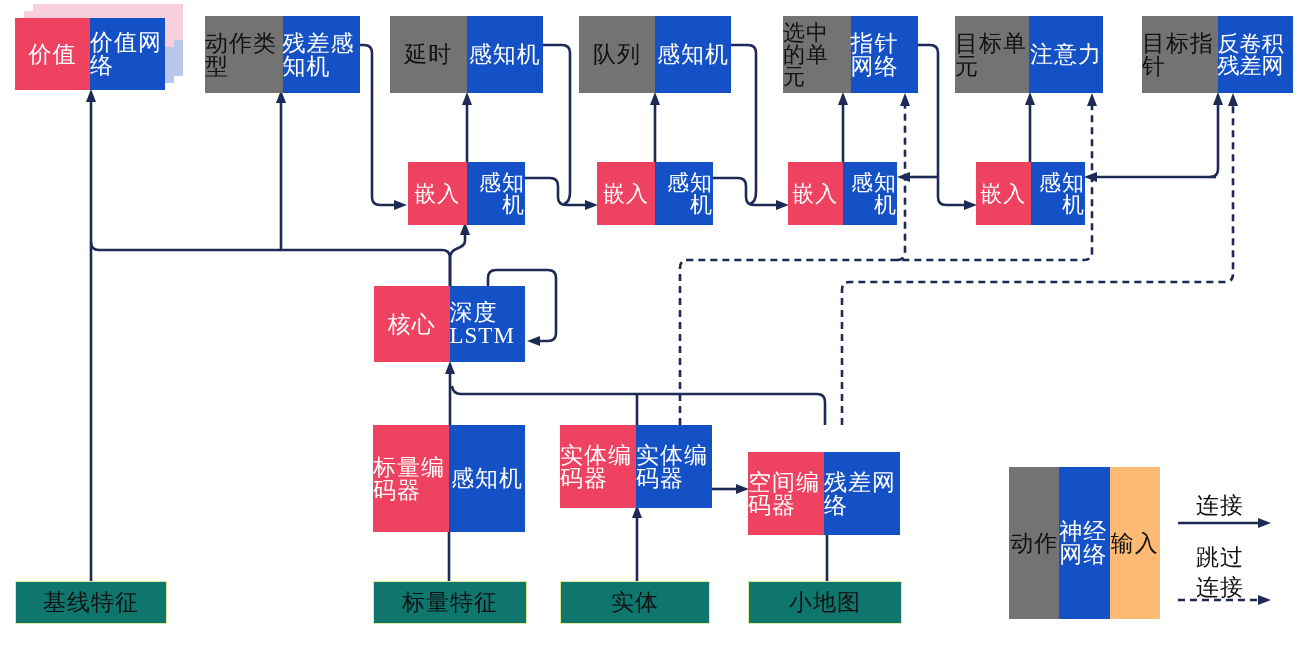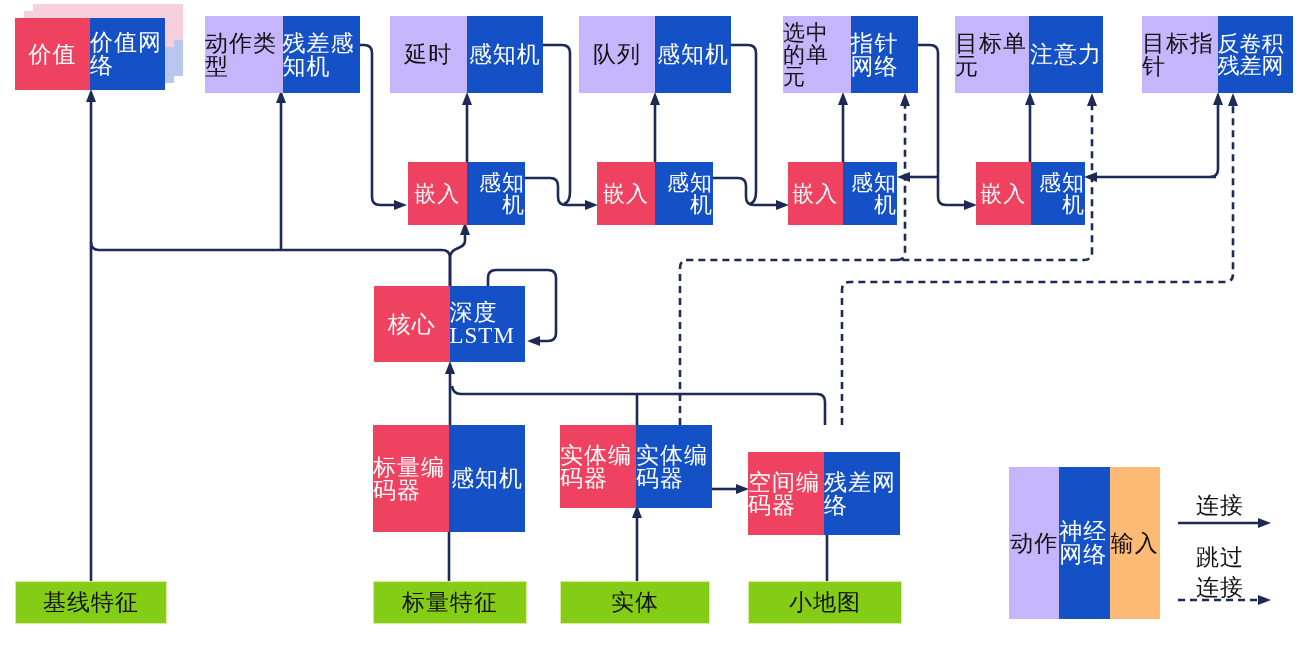--- a/index.html
+++ b/index.html
@@ -3,24 +3,24 @@
 <meta charset="utf-8">
 <style>
   html,body{margin:0;padding:0;background:#ffffff;}
   #canvas{
     position:relative;width:1301px;height:662px;background:#ffffff;overflow:hidden;
     font-family:"Liberation Serif","DejaVu Serif",serif;
   }
   .node{position:absolute;display:flex;}
   .row{flex:1;display:flex;align-items:center;justify-content:center;
        font-size:23px;letter-spacing:1px;line-height:1;}
-  .row.yellow{background:#c4b5fd;color:#111111;}
+  .row.yellow{background:#737373;color:#111111;}
   .row.red{background:#ef4160;color:#ffffff;}
   .row.blue{background:#1551c6;color:#ffffff;}
-  .green-box{position:absolute;background:#84cc16;border:1px solid #dcec96;
+  .green-box{position:absolute;background:#0f766e;border:1px solid #dcec96;
        display:flex;align-items:center;justify-content:center;
        font-size:23px;color:#111111;letter-spacing:1px;}
   .shadow-card{position:absolute;display:flex;flex-direction:column;}
   .shadow-card .ptop{flex:1;background:#f8cfdc;}
   .shadow-card .pbot{flex:1;background:#b9c7ef;}
   .emb .row{font-size:22px;text-align:right;}
   svg.wires{position:absolute;left:0;top:0;pointer-events:none;}
   .legend-label{position:absolute;font-size:23px;color:#111111;text-align:center;
        letter-spacing:1px;}
 </style>

